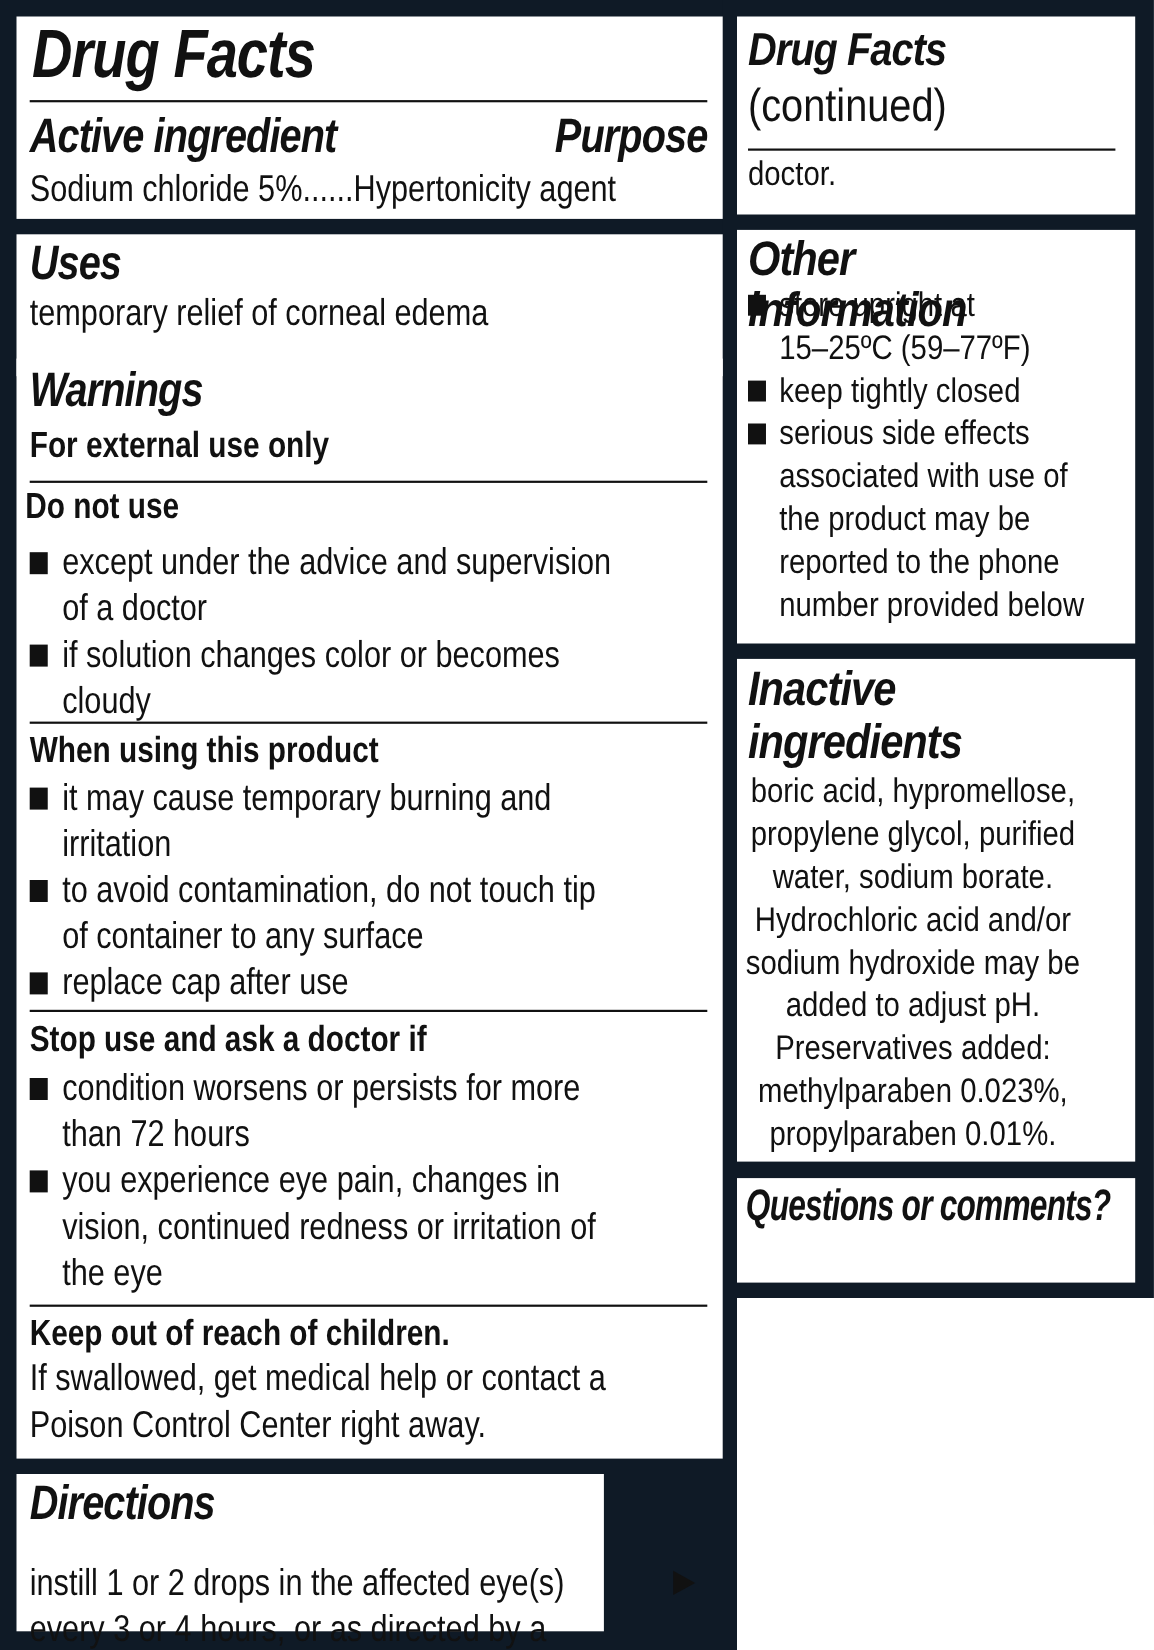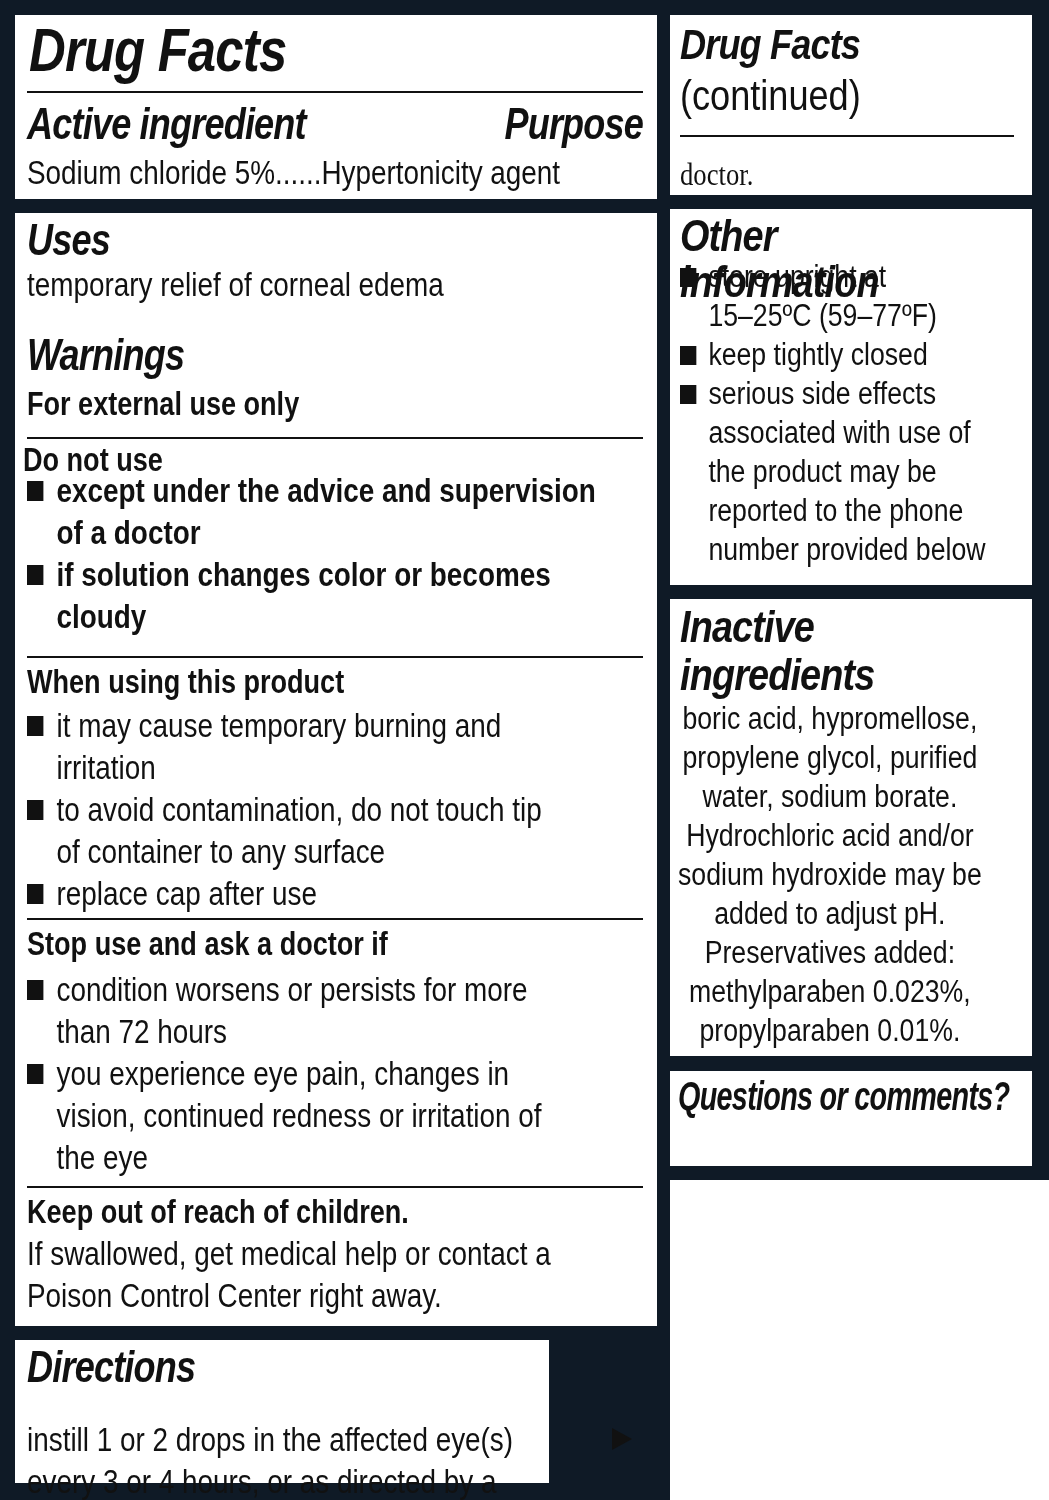--- a/index.html
+++ b/index.html
@@ -61,21 +61,21 @@
       <span class="h-sec narrow">Warnings</span>
     </div>
     <div style="position:absolute; left:12px; top:58px;">
       <span class="h-sub narrow">For external use only</span>
     </div>
     <div class="rule" style="position:absolute; left:12px; right:14px; top:111px;"></div>
 
     <div style="position:absolute; left:8px; top:114px;">
       <span class="h-sub narrow">Do not use</span>
     </div>
-    <div style="position:absolute; left:12px; top:143px; width:800px;font-weight:bold;">
+    <div style="position:absolute; left:12px; top:164px; width:800px;">
       <div class="narrow">
         <div class="bul">
           <span class="sq"></span>
           <div class="txt">except under the advice and supervision</div>
           <div class="txt">of a doctor</div>
         </div>
         <div class="bul">
           <span class="sq"></span>
           <div class="txt">if solution changes color or becomes</div>
           <div class="txt">cloudy</div>
@@ -152,21 +152,21 @@
   </div>
 
   <div class="panel" style="left:670px; top:15px; width:362px; height:180px;">
     <div style="position:absolute; left:10px; top:8px;">
       <span class="h-sec narrow2" style="font-size:42px;">Drug Facts</span>
     </div>
     <div style="position:absolute; left:10px; top:58px;">
       <span class="narrow2" style="font-size:42px; line-height:1.1;">(continued)</span>
     </div>
     <div class="rule" style="position:absolute; left:10px; right:18px; top:120px;"></div>
-    <div style="position:absolute; left:10px; top:140px;font-family:Liberation Serif, serif;">
+    <div style="position:absolute; left:10px; top:123px;">
       <span class="txt-r narrow2">doctor.</span>
     </div>
   </div>
 
   <div class="panel" style="left:670px; top:209px; width:362px; height:376px;">
     <div style="position:absolute; left:10px; top:4px;">
       <span class="h-sec narrow2">Other information</span>
     </div>
     <div style="position:absolute; left:10px; top:48px; width:420px;">
       <div class="narrow2">

